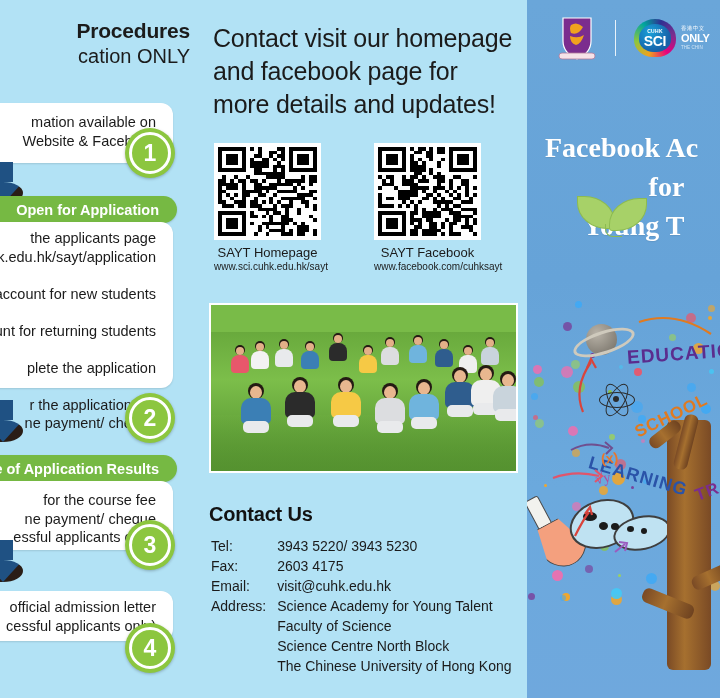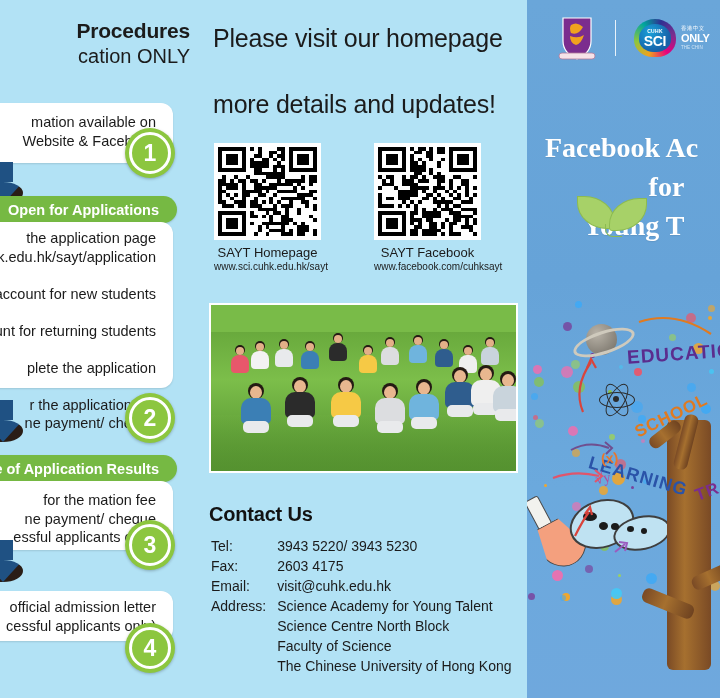--- a/index.html
+++ b/index.html
@@ -206,25 +206,25 @@
     </div>
     <div class="badge" style="left:330px;top:128px;">
       <span>1</span>
     </div>
     <div class="arrow" style="left:188px;top:162px;">
       <div class="shaft"></div>
         <div class="head"></div>
     </div>
 
     <div class="greenbar" style="left:0;top:196px;width:382px;">
-      <span>Open for Applications</span>
+      <span>Open for Application</span>
     </div>
     <div class="card" style="left:0;top:222px;width:378px;height:166px;"></div>
     <div class="card-text" style="top:229px;">
-      <span>the application page</span><br>
+      <span>the applicants page</span><br>
       <span>hk.edu.hk/sayt/application</span><br><br>
       <span>new account for new students</span>
       <span class="ctr">OR</span>
       <span>ccount for returning students</span><br><br>
       <span>plete the application</span>
       <span class="ctr">&amp;</span>
       <span>r the application fee</span><br>
       <span>ne payment/ cheque</span>
     </div>
     <div class="badge" style="left:330px;top:393px;">
@@ -233,21 +233,21 @@
     <div class="arrow" style="left:188px;top:400px;">
       <div class="shaft"></div>
         <div class="head"></div>
     </div>
 
     <div class="greenbar" style="left:0;top:455px;width:382px;">
       <span>ase of  Application Results</span>
     </div>
     <div class="card" style="left:0;top:481px;width:378px;height:69px;"></div>
     <div class="card-text" style="top:491px;">
-      <span>for the mation fee</span><br>
+      <span>for the course fee</span><br>
       <span>ne payment/ cheque</span><br>
       <span>essful applicants only)</span>
     </div>
     <div class="badge" style="left:330px;top:520px;">
       <span>3</span>
     </div>
     <div class="arrow" style="left:188px;top:540px;">
       <div class="shaft"></div>
         <div class="head"></div>
     </div>
@@ -257,22 +257,22 @@
       <span>official admission letter</span><br>
       <span>cessful applicants only)</span>
     </div>
     <div class="badge" style="left:330px;top:623px;">
       <span>4</span>
     </div>
   </div>
 
   <div class="center">
     <div class="center-head">
-      <span>Please visit our homepage</span><br>
-      <br>
+      <span>Contact visit our homepage</span><br>
+      <span>and facebook page for</span><br>
       <span>more details and updates!</span>
     </div>
 
     <div class="qr-row">
       <div class="qr-block">
         <div class="qr-img">
           <div class="qr-grid" id="qr1" style="grid-template-columns: repeat(25, 1fr); grid-template-rows: repeat(25, 1fr);">
               <div style="background: rgb(0, 0, 0);"></div>
               <div style="background: rgb(0, 0, 0);"></div>
               <div style="background: rgb(0, 0, 0);"></div>
@@ -1663,25 +1663,25 @@
         <tr>
           <td class="k">Email:</td>
           <td>visit@cuhk.edu.hk</td>
         </tr>
         <tr>
           <td class="k">Address:</td>
           <td>Science Academy for Young Talent</td>
         </tr>
         <tr>
           <td class="k"></td>
-          <td>Science Centre North Block</td>
+          <td>Faculty of Science</td>
         </tr>
         <tr>
           <td class="k"></td>
-          <td>Faculty of Science</td>
+          <td>Science Centre North Block</td>
         </tr>
         <tr>
           <td class="k"></td>
           <td>The Chinese University of Hong Kong</td>
         </tr>
       </tbody>
     </table>
 
   <div class="right">
 

